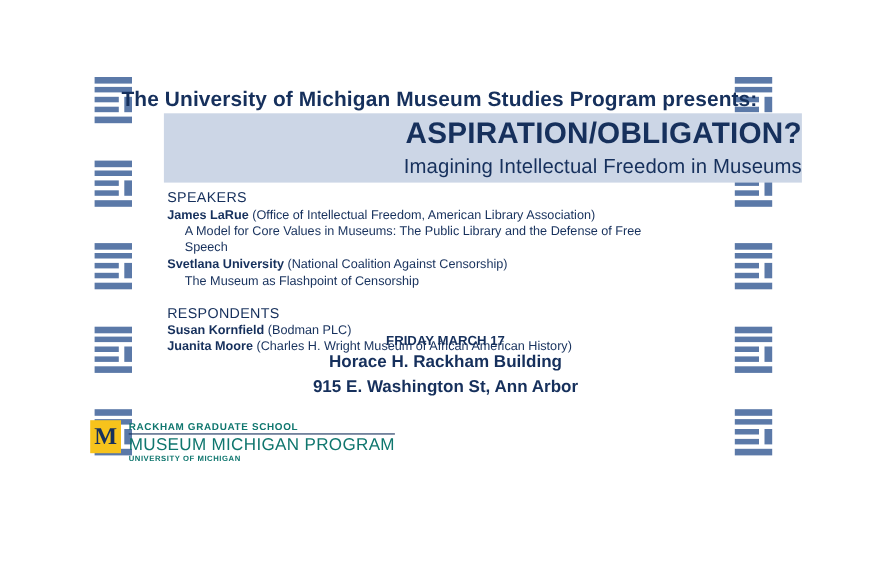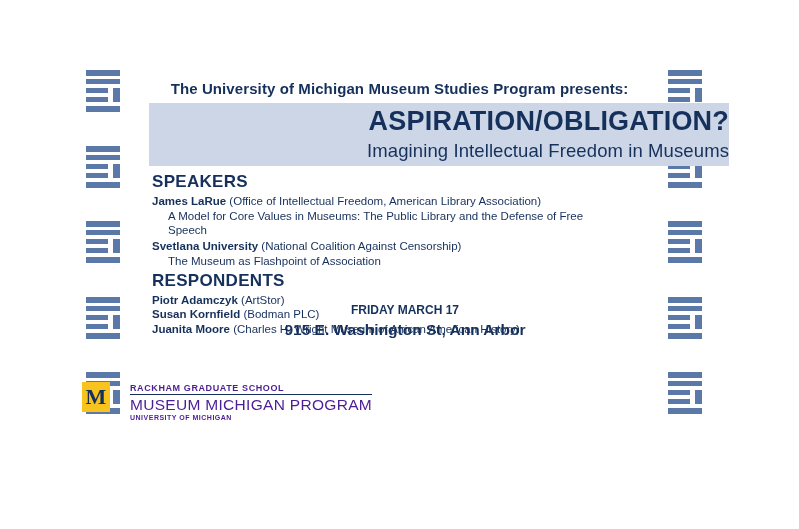--- a/index.html
+++ b/index.html
@@ -50,21 +50,21 @@
   .ornament .b5 { left: 0;  top: 36px; width: 34px; height: 6px; }
   .ornament .b6 { left: 27px; top: 18px; width: 7px; height: 14px; }
 
   
   .presents {
     position: absolute;
     top: 80px;
     left: 0;
     width: 799px;
     text-align: center;
-    font-size: 15px;
+    font-size: 19px;
     font-weight: bold;
     color: #16305c;
     letter-spacing: 0.1px;
   }
 
   
   .title-band {
     position: absolute;
     top: 103px;
     left: 149px;
@@ -92,26 +92,26 @@
 
   
   .people {
     position: absolute;
     top: 172px;
     left: 152px;
     width: 470px;
     color: #16305c;
   }
   .section-head {
-    font-size: 17px;
-    font-weight: bold;
+    font-size: 13px;
+    font-weight: normal;
     letter-spacing: 0.3px;
     margin-bottom: 2px;
   }
-  .section-head.second { margin-top: 2px; }
+  .section-head.second { margin-top: 13px; }
   .person {
     font-size: 11.5px;
     line-height: 1.28;
   }
   .person .nm { font-weight: bold; }
   .talk {
     font-size: 11.5px;
     line-height: 1.28;
     padding-left: 16px;
     margin-bottom: 1px;
@@ -146,22 +146,22 @@
     height: 30px;
     background: #f7c31c;
     color: #16305c;
     font-size: 22px;
     font-weight: bold;
     line-height: 30px;
     text-align: center;
     font-family: "Liberation Serif", serif;
   }
   .logo-text {
-    margin-left: 20px;
-    color: #4c1d95;
+    margin-left: 7px;
+    color: #0f766e;
     padding-top: 1px;
   }
   .logo-l1 {
     font-size: 9px;
     letter-spacing: 0.6px;
     font-weight: bold;
     border-bottom: 1px solid #16305c;
     padding-bottom: 1px;
   }
   .logo-l2 {
@@ -280,40 +280,37 @@
     <div class="person">
       <span class="nm">James LaRue</span>
       <span>(Office of Intellectual Freedom, American Library Association)</span>
     </div>
     <div class="talk">A Model for Core Values in Museums: The Public Library and the Defense of Free Speech</div>
 
     <div class="person">
       <span class="nm">Svetlana University</span>
       <span>(National Coalition Against Censorship)</span>
     </div>
-    <div class="talk">The Museum as Flashpoint of Association</div>
+    <div class="talk">The Museum as Flashpoint of Censorship</div>
 
     <div class="section-head second">RESPONDENTS</div>
 
-    <div class="person">
-      <span class="nm">Piotr Adamczyk</span>
-      <span>(ArtStor)</span>
-    </div>
     <div class="person">
       <span class="nm">Susan Kornfield</span>
       <span>(Bodman PLC)</span>
     </div>
     <div class="person">
       <span class="nm">Juanita Moore</span>
       <span>(Charles H. Wright Museum of African American History)</span>
     </div>
   </div>
 
   <div class="details">
     <div class="line first">FRIDAY MARCH 17</div>
+    <div class="line">Horace H. Rackham Building</div>
     <div class="line">915 E. Washington St, Ann Arbor</div>
   </div>
 
   <div class="logo">
     <div class="logo-m">M</div>
     <div class="logo-text">
       <div class="logo-l1">RACKHAM GRADUATE SCHOOL</div>
       <div class="logo-l2">MUSEUM MICHIGAN PROGRAM</div>
       <div class="logo-l3">UNIVERSITY OF MICHIGAN</div>
     </div>

